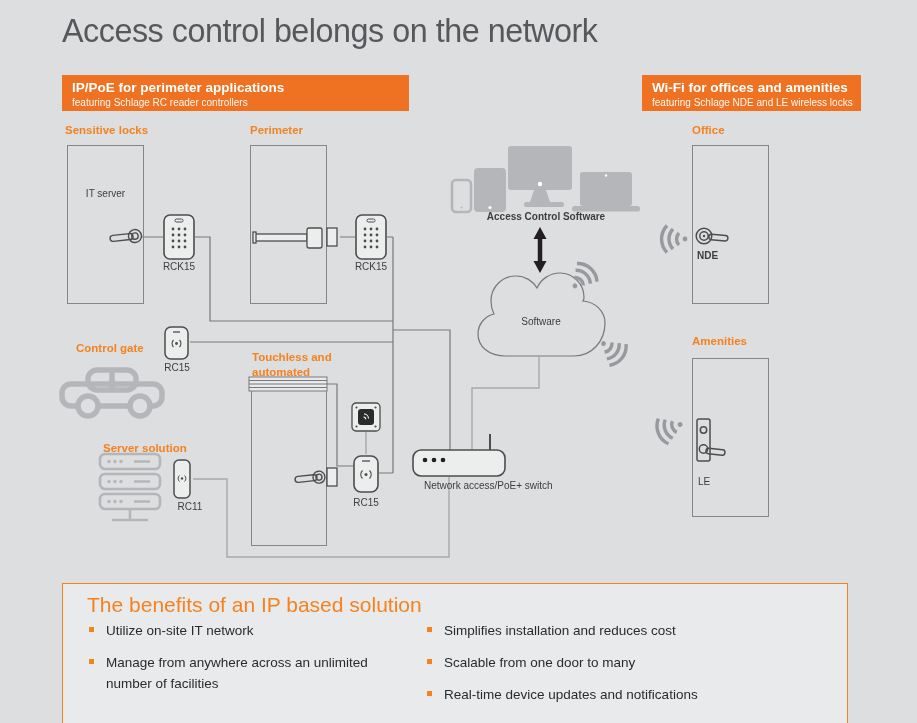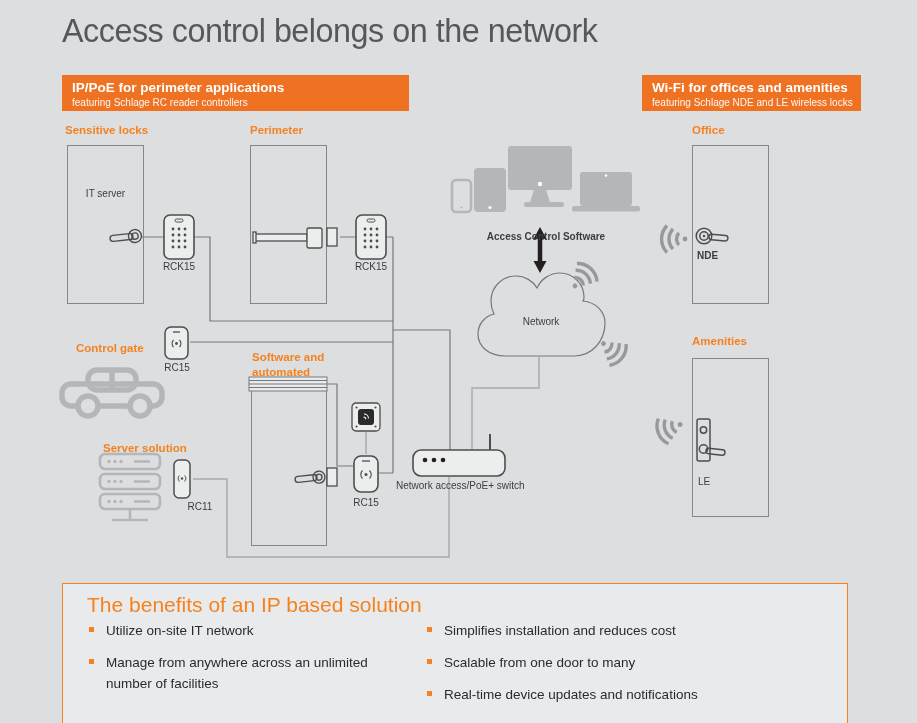--- a/index.html
+++ b/index.html
@@ -18,21 +18,21 @@
     font-size:34px;font-weight:400;color:var(--title_gray);
     letter-spacing:-0.5px;transform:scaleX(.95);transform-origin:left top;white-space:nowrap;
   }
   .banner{background:var(--banner);color:#fff;padding:5px 10px 4px 10px;overflow:hidden;}
   .banner .b-title{font-size:13.5px;font-weight:bold;white-space:nowrap;line-height:1.25;}
   .banner .b-sub{font-size:10px;font-weight:400;white-space:nowrap;opacity:.95;}
   .door{border:1px solid #85868a;background:transparent;}
   .sec-label{color:var(--accent);font-weight:bold;font-size:11.5px;line-height:1.3;}
   .dev-label{color:#3c3d3f;font-size:10px;}
   .ctr{text-align:center;}
-  .nowrap{white-space:nowrap;}
+  .nowrap{white-space:nowrap;margin-left:28px;}
   svg{display:block;overflow:visible;}
   #wires{left:0;top:0;pointer-events:none;}
   .benefits{
     background:var(--panel_bg);border:1.5px solid var(--accent);
   }
   .benefits-title{color:var(--accent);font-size:21px;font-weight:400;}
   .benefits ul{list-style:none;}
   .benefits li{
     position:relative;padding-left:19px;margin-bottom:11px;
     font-size:13.5px;color:#2a2b2d;line-height:1.55;
@@ -175,23 +175,23 @@
   </g>
 </svg>
 <svg class="abs" style="left:173px;top:459px;" width="18" height="40">
   <rect x="1" y="1" width="16" height="38" rx="5" fill="#eceded" stroke="#4d4d4f" stroke-width="1.5"></rect>
   <g stroke="#4d4d4f" stroke-width="1" fill="none">
     <path d="M6.5,16.5 a4,4 0 0 0 0,6"></path>
     <path d="M11.5,16.5 a4,4 0 0 1 0,6"></path>
   </g>
   <circle cx="9" cy="19.5" r="1.2" fill="#4d4d4f"></circle>
 </svg>
-<div class="abs dev-label ctr" style="left:184px;top:501px;width:32px;">RC11</div>
-
-<div class="abs sec-label" style="left:252px;top:350px;width:95px;">Software and automated</div>
+<div class="abs dev-label ctr" style="left:174px;top:501px;width:32px;">RC11</div>
+
+<div class="abs sec-label" style="left:252px;top:350px;width:95px;">Touchless and automated</div>
 <div class="abs door" style="left:251px;top:380px;width:76px;height:166px;"></div>
 <svg class="abs" style="left:248px;top:376px;" width="80" height="16">
   <rect x="1" y="1" width="78" height="14" fill="#e9eaeb" stroke="var(--line_gray)" stroke-width="1"></rect>
   <path d="M1,4.5 H79 M1,8 H79 M1,11.5 H79" stroke="var(--line_gray)" stroke-width="1"></path>
 </svg>
 <svg class="abs" style="left:351px;top:402px;" width="30" height="30">
   <rect x="1" y="1" width="28" height="28" rx="4" fill="#eceded" stroke="#4d4d4f" stroke-width="1.3"></rect>
   <circle cx="5.5" cy="5.5" r="1.1" fill="#4d4d4f"></circle>
     <circle cx="24.5" cy="5.5" r="1.1" fill="#4d4d4f"></circle>
   <circle cx="5.5" cy="24.5" r="1.1" fill="#4d4d4f"></circle>
@@ -231,23 +231,23 @@
     <circle cx="42" cy="65.5" r="1.6" fill="#fff"></circle>
     <rect x="60" y="4" width="64" height="44" rx="3"></rect>
     <circle cx="92" cy="42" r="2.2" fill="#fff"></circle>
     <path d="M86,48 L82,60 H102 L98,48 Z"></path>
     <rect x="76" y="60" width="40" height="5" rx="2"></rect>
     <rect x="132" y="30" width="52" height="34" rx="3"></rect>
     <circle cx="158" cy="33.5" r="1.2" fill="#fff"></circle>
     <rect x="124" y="64" width="68" height="5.5" rx="2.6"></rect>
   </g>
 </svg>
-<div class="abs dev-label ctr" style="left:448px;top:211px;width:196px;font-weight:bold;color:#3c3d3f;margin-top:20px;">Access Control Software</div>
-
-<div class="abs dev-label ctr" style="left:481px;top:316px;width:120px;">Network</div>
+<div class="abs dev-label ctr" style="left:448px;top:211px;width:196px;font-weight:bold;color:#3c3d3f;">Access Control Software</div>
+
+<div class="abs dev-label ctr" style="left:481px;top:316px;width:120px;">Software</div>
 
 <svg class="abs" style="left:566px;top:260px;transform:rotate(42deg);" width="34" height="34">
   <circle cx="17" cy="29" r="2.4" fill="#97999c"></circle>
   <g stroke="#97999c" stroke-width="3.4" fill="none">
     <path d="M11,23 A8.5,8.5 0 0 1 23,23"></path>
     <path d="M7,17 A14.5,14.5 0 0 1 27,17"></path>
     <path d="M3.5,11 A19.5,19.5 0 0 1 30.5,11"></path>
   </g>
 </svg>
 <svg class="abs" style="left:596px;top:334px;transform:rotate(128deg);" width="34" height="34">

